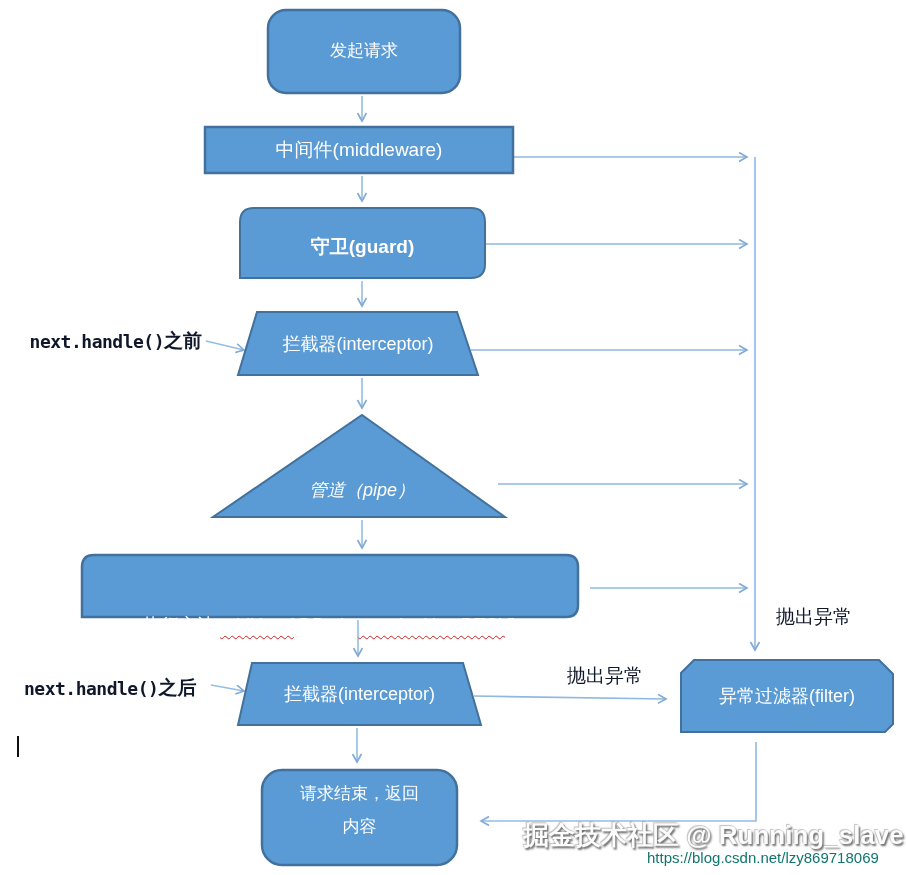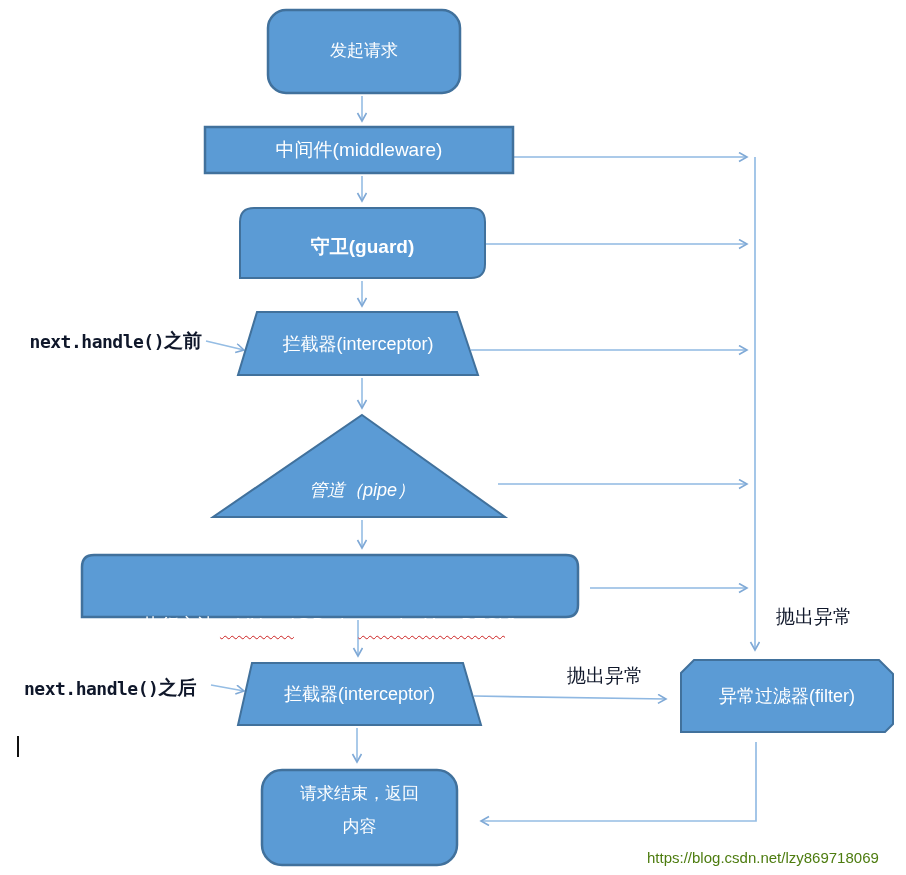--- a/index.html
+++ b/index.html
@@ -21,21 +21,21 @@
   .mono{font-family:"DejaVu Sans Mono",monospace;font-weight:bold;font-size:18px;letter-spacing:-0.5px;}
   .cjk{font-size:19px;font-weight:bold;}
   .wavy{text-decoration:underline wavy #cc2222 1px;text-underline-offset:4px;}
   .pre{white-space:pre;}
   .cursor-bar{position:absolute;background:#111;width:2px;height:21px;}
   .wm-main{
     position:absolute;font-size:26px;font-weight:bold;color:#fcfcfc;white-space:nowrap;
     text-shadow:1.5px 1.5px 2px rgba(95,95,95,.9), -1px -1px 1px rgba(150,150,150,.55), 0 0 1px rgba(120,120,120,.6);
   }
   .wm-url{
-    position:absolute;font-size:15px;color:#4d7c0f;white-space:nowrap;
+    position:absolute;font-size:15px;color:#0f766e;white-space:nowrap;
     text-shadow:0.5px 0.5px 0.5px rgba(255,255,255,.8);
   }
 </style>
 </head>
 <body>
 
 <div class="canvas">
 
   <svg width="906" height="875" viewBox="0 0 906 875">
     <defs>
@@ -132,15 +132,16 @@
   <div class="ann" style="left:776px;top:604px;">
     <span>抛出异常</span>
   </div>
 
   <div class="ann" style="left:567px;top:663px;">
     <span>抛出异常</span>
   </div>
 
   <div class="cursor-bar" style="left:17px;top:736px;"></div>
 
+  <div class="wm-main" style="left:523px;top:818px;">掘金技术社区 @ Running_slave</div>
   <div class="wm-url" style="left:647px;top:849px;">https://blog.csdn.net/lzy869718069</div>
 
 </div>
 
 </body></html>

